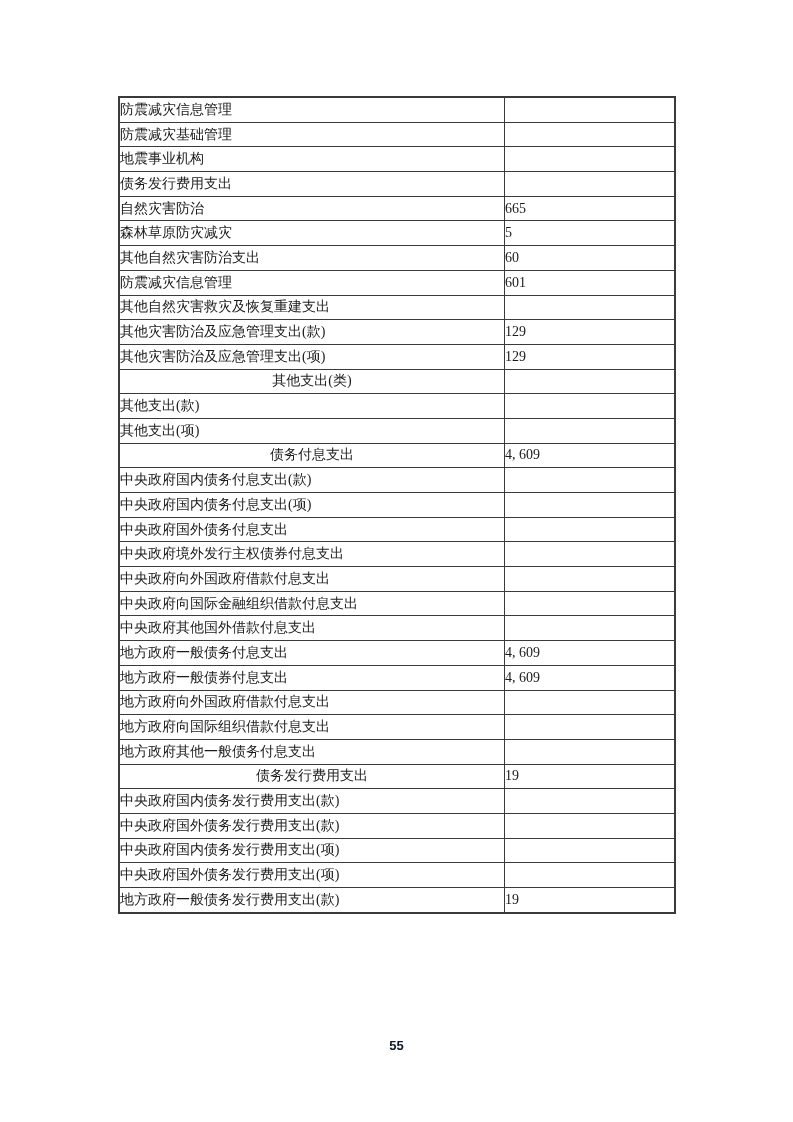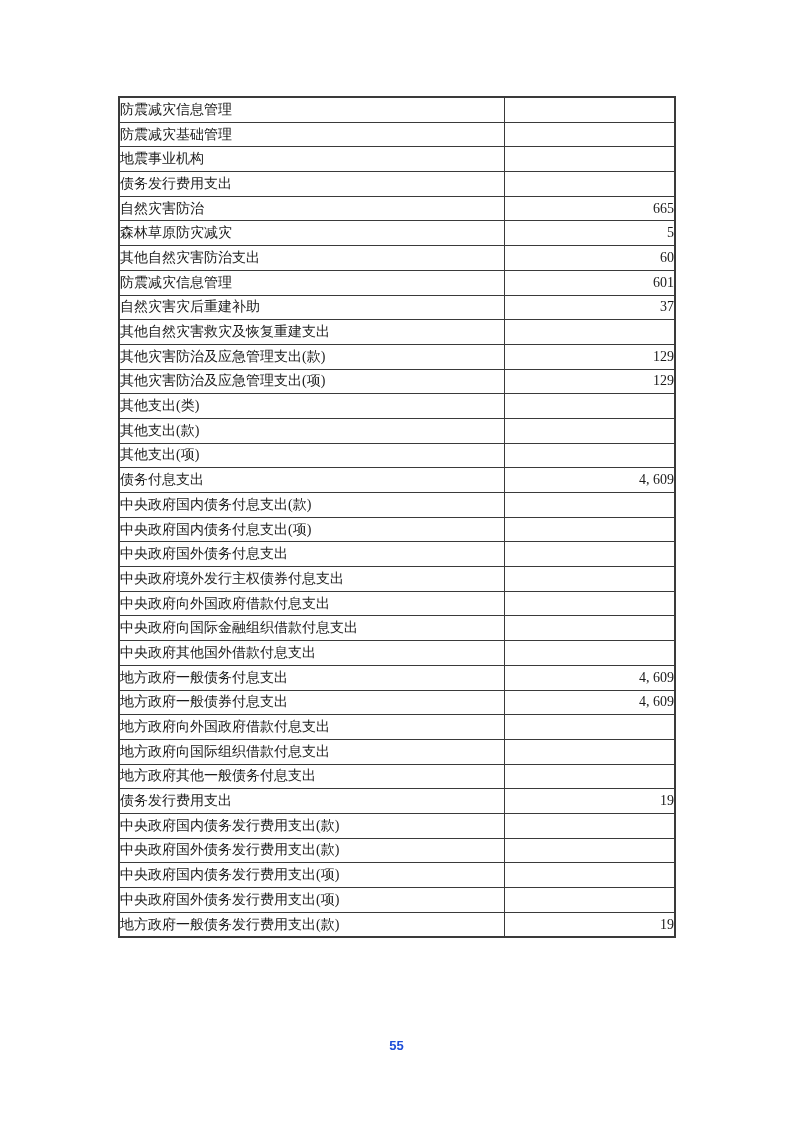--- a/index.html
+++ b/index.html
@@ -31,36 +31,35 @@
     padding: 0;
     font-size: 14px;
     line-height: 1;
     vertical-align: middle;
     white-space: nowrap;
     overflow: hidden;
   }
   td.cell-label { width: 384px; }
   td.cell-value {
     width: 169px;
-    text-align: right;
     padding-right: 3px;
   }
-  .indent-0 { padding-left: 4px; }
+  .indent-0 { padding-left: 4px; text-align: center; }
   .indent-1 { padding-left: 16px; }
   .indent-2 { padding-left: 29px; }
   .page-number {
     position: absolute;
     top: 1038px;
     left: 0;
     width: 793px;
     text-align: center;
     font-family: "Liberation Sans", sans-serif;
     font-size: 13px;
     font-weight: 600;
-    color: #1d4ed8;
+    color: #0f172a;
   }
 </style>
 </head>
 <body>
 
 <div class="page">
   <table class="budget-table">
     <tbody id="table-body">
         <tr>
           <td class="cell-label indent-2">防震减灾信息管理</td>
@@ -88,24 +87,20 @@
         </tr>
         <tr>
           <td class="cell-label indent-2">其他自然灾害防治支出</td>
           <td class="cell-value">60</td>
         </tr>
         <tr>
           <td class="cell-label indent-2">防震减灾信息管理</td>
           <td class="cell-value">601</td>
         </tr>
         <tr>
-          <td class="cell-label indent-2">自然灾害灾后重建补助</td>
-          <td class="cell-value">37</td>
-        </tr>
-        <tr>
           <td class="cell-label indent-2">其他自然灾害救灾及恢复重建支出</td>
           <td class="cell-value"></td>
         </tr>
         <tr>
           <td class="cell-label indent-1">其他灾害防治及应急管理支出(款)</td>
           <td class="cell-value">129</td>
         </tr>
         <tr>
           <td class="cell-label indent-2">其他灾害防治及应急管理支出(项)</td>
           <td class="cell-value">129</td>

